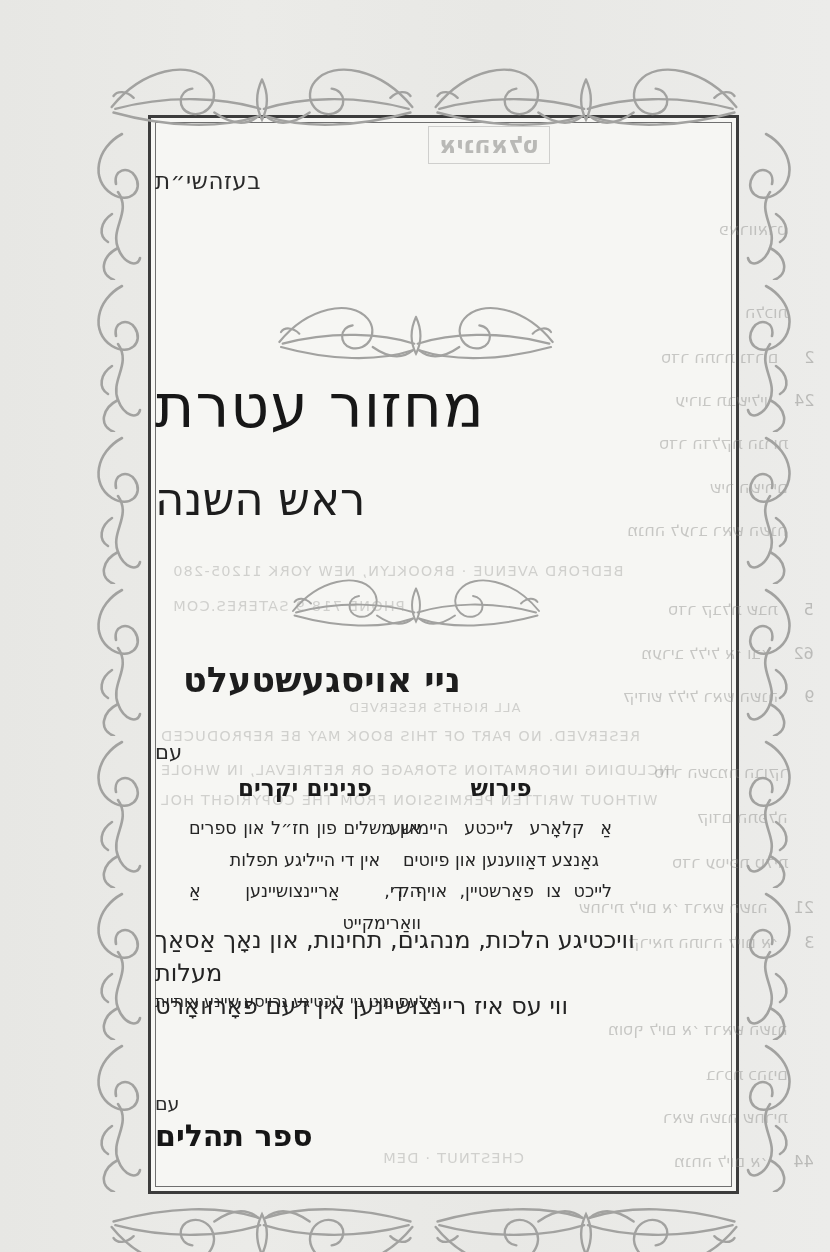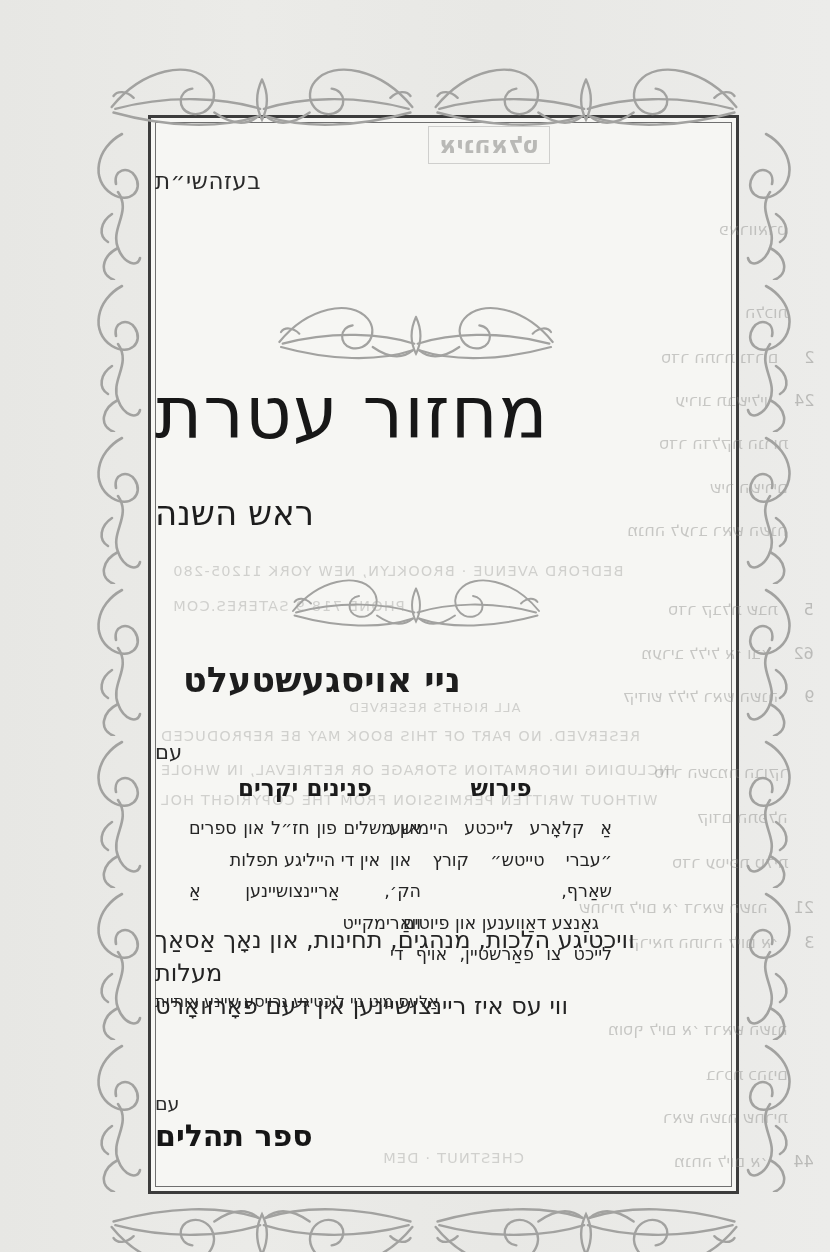--- a/index.html
+++ b/index.html
@@ -51,22 +51,22 @@
   .b-en{
     position:absolute;direction:ltr;white-space:nowrap;
     color:rgba(146,146,144,.38);font-size:14.5px;letter-spacing:1.2px;
     transform:scaleX(-1);
   }
 
   
   .content{position:absolute;left:155px;top:0;width:522px;height:1252px;z-index:4;direction:rtl;color:#222;}
   .abs{position:absolute;left:0;width:100%;text-align:left;}
   .dedication{top:168px;font-size:23px;letter-spacing:.5px;color:#2a2a2a;}
-  .title-main{top:376px;font-size:72px;font-weight:normal;letter-spacing:1px;color:#171717;line-height:1;}
-  .title-sub{top:496px;font-size:34px;font-weight:normal;color:#1d1d1d;line-height:1;}
+  .title-main{top:376px;font-size:60px;font-weight:normal;letter-spacing:1px;color:#171717;line-height:1;}
+  .title-sub{top:477px;font-size:45px;font-weight:normal;color:#1d1d1d;line-height:1;}
   .arranged{top:660px;font-size:35px;font-weight:bold;color:#1d1d1d;margin-left:28px;}
   .im1{top:740px;font-size:21px;color:#2a2a2a;}
   .col{position:absolute;direction:rtl;margin-left:20px;}
   .col-head{font-size:23px;font-weight:bold;text-align:center;color:#1b1b1b;margin-bottom:12px;}
   .col-line{font-size:17.5px;line-height:31.5px;text-align:justify;text-align-last:justify;color:#242424;}
   .col-line.last{text-align-last:center;}
   .col-perush{top:775px;right:65px;width:222px;}
   .col-peninim{top:775px;left:14px;width:232px;}
   .para1{top:924px;font-size:24px;line-height:33px;color:#242424;}
   .para2{top:992px;font-size:16px;color:#242424;}
@@ -206,21 +206,20 @@
     <svg class="orn divider" style="top:566px" width="256" height="72" viewBox="0 0 340 96">
         <use href="#fl-h"></use>
       </svg>
 
     <div class="abs arranged">ניי אויסגעשטעלט</div>
     <div class="abs im1">עם</div>
 
     <div class="col col-perush">
       <div class="col-head">פירוש</div>
       <div class="col-line">אַ קלאָרע לייכטע היימישע</div>
-      <div class="col-line">״עברי טייטש״ קורץ און שאַרף,</div>
       <div class="col-line last">גאַנצע דאַווענען און פיוטים</div>
       <div class="col-line">לייכט צו פאַרשטיין, אויף די</div>
     </div>
 
     <div class="col col-peninim">
       <div class="col-head">פנינים יקרים</div>
       <div class="col-line">און משלים פון חז״ל און ספרים</div>
       <div class="col-line last">אין די הייליגע תפלות</div>
       <div class="col-line">הק׳, אַריינצושיינען אַ וואַרימקייט</div>
     </div>

